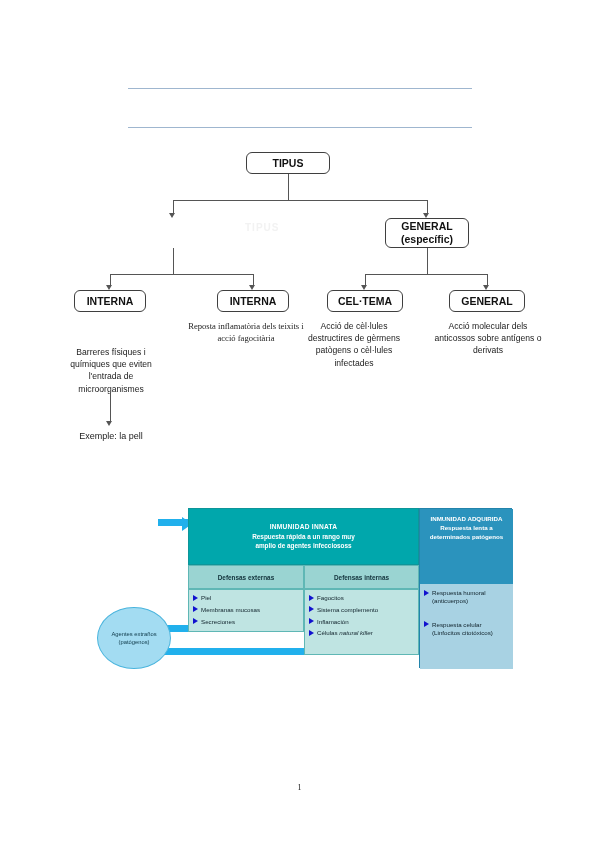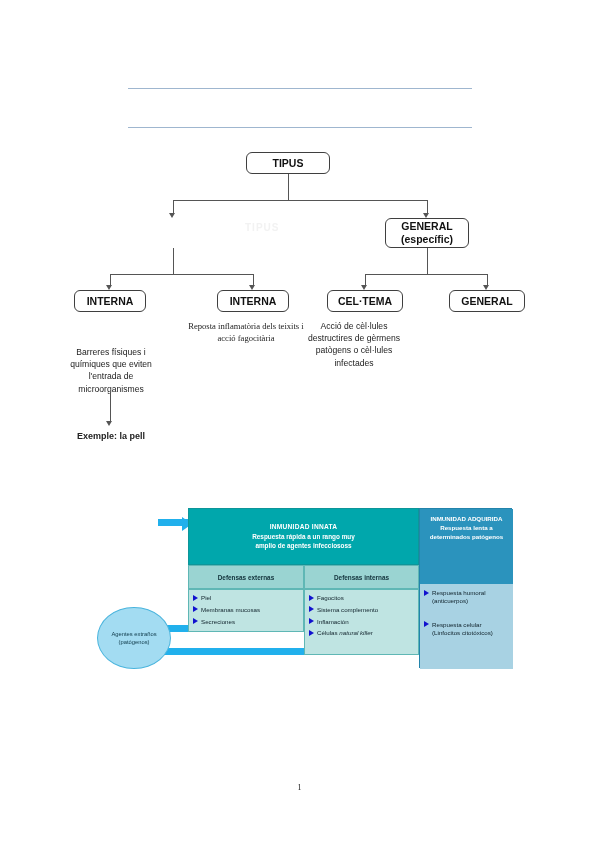--- a/index.html
+++ b/index.html
@@ -157,24 +157,25 @@
     <div class="arrowhead" style="left:483.4px;top:145px;"></div>
 
     <div class="fbox" style="left:74px;top:150px;width:72px;height:22px;">INTERNA</div>
     <div class="fbox" style="left:217px;top:150px;width:72px;height:22px;">INTERNA</div>
     <div class="fbox" style="left:327px;top:150px;width:76px;height:22px;">CEL·TEMA</div>
     <div class="fbox" style="left:449px;top:150px;width:76px;height:22px;">GENERAL</div>
 
     <div class="fdesc" style="left:56px;top:206px;width:110px;">Barreres físiques i químiques que eviten l'entrada de microorganismes</div>
     <div class="fdesc" style="left:188px;top:180px;width:116px;font-family:Liberation Serif, serif;">Reposta inflamatòria dels teixits i acció fagocitària</div>
     <div class="fdesc" style="left:302px;top:180px;width:104px;">Acció de cèl·lules destructires de gèrmens patògens o cèl·lules infectades</div>
+    <div class="fdesc" style="left:430px;top:180px;width:116px;">Acció molecular dels anticossos sobre antígens o derivats</div>
 
     <div class="fline vline" style="left:110px;top:252px;height:30px;"></div>
     <div class="arrowhead" style="left:106.4px;top:281px;"></div>
-    <div class="fdesc" style="left:56px;top:290px;width:110px;font-size:9px;font-weight:bold;">Exemple: la pell</div>
+    <div class="fdesc" style="left:56px;top:290px;width:110px;font-size:9px;">Exemple: la pell</div>
   </div>
 
   <div id="immuno">
 
     <div class="arrow" style="left:66px;top:16px;width:32px;"></div>
     <div class="arrowtip" style="left:90px;top:13.5px;"></div>
 
     <div class="arrow" style="left:40px;top:122px;width:185px;"></div>
     <div class="arrowtip" style="left:217px;top:119.5px;"></div>
 

